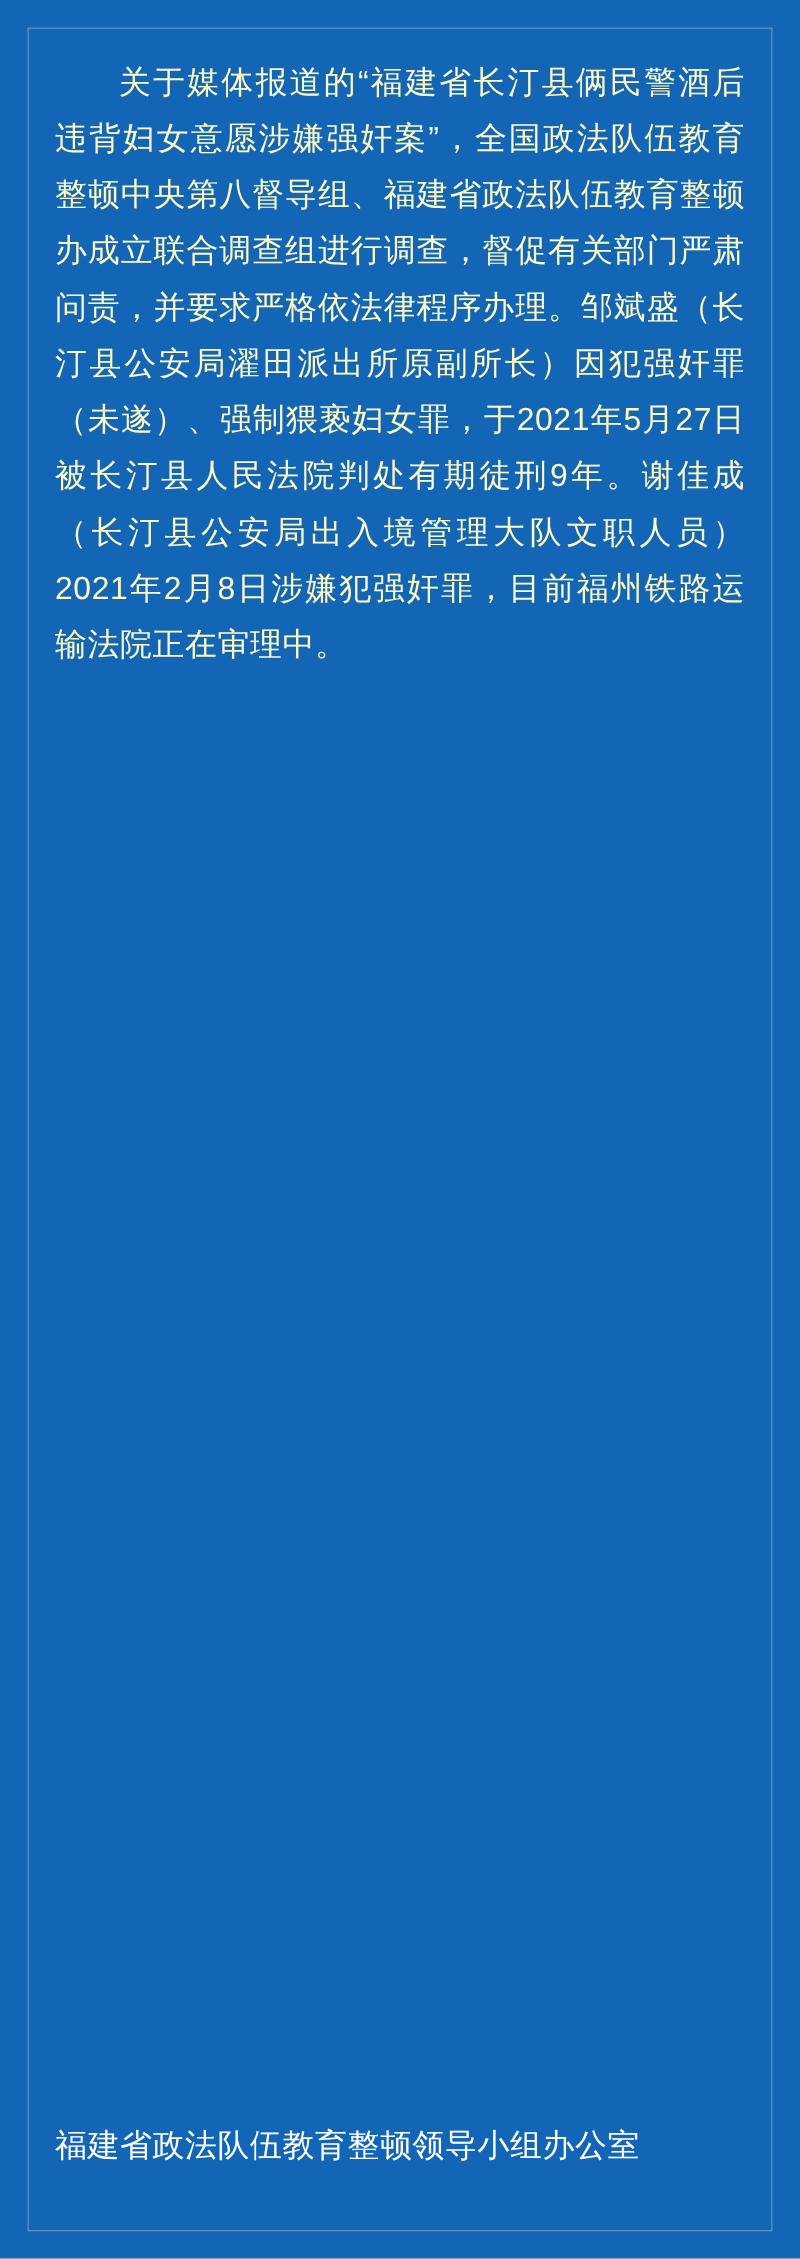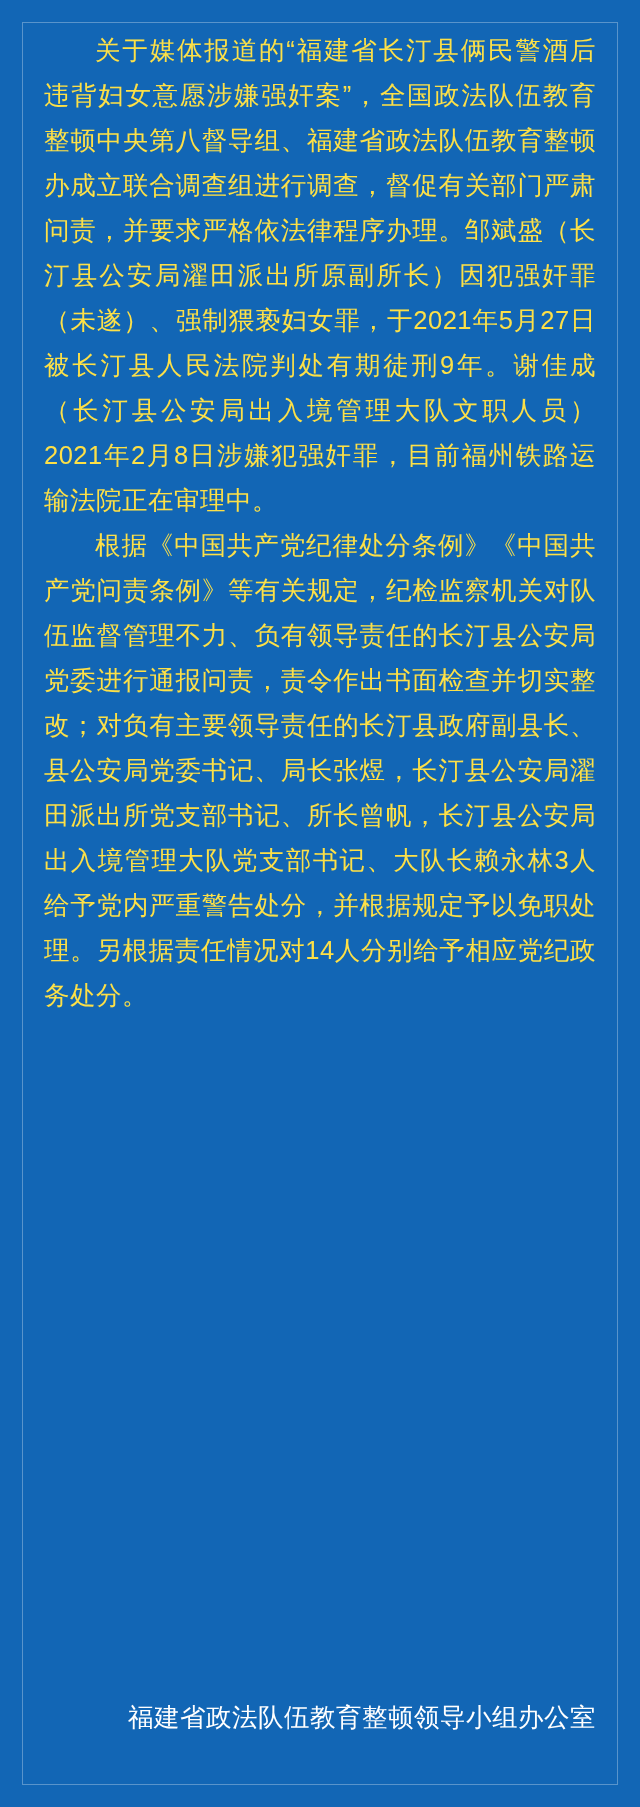--- a/index.html
+++ b/index.html
@@ -43,52 +43,51 @@
     color: #ffffff;
     font-size: 46px;
     font-weight: bold;
     letter-spacing: 4px;
     text-align: center;
     margin-top: 58px;
     margin-bottom: 0;
     line-height: 1.2;
   }
   .body-text {
-    margin-top: 28px;
-    color: #fde047;
+    margin-top: 44px;
+    color: #fef9c3;
     font-size: 25.5px;
     line-height: 45px;
     text-align: justify;
     text-justify: inter-ideograph;
     letter-spacing: 0.5px;
   }
   .body-text p {
     margin: 0;
     text-indent: 2em;
   }
   .signature {
     margin-top: auto;
     margin-bottom: 70px;
     color: #ffffff;
     font-size: 25.5px;
     line-height: 40px;
-    text-align: right;
+    text-align: left;
     letter-spacing: 0.5px;
   }
   .signature div {
     white-space: nowrap;
   }
 </style>
 </head>
 <body>
 
 <div class="poster">
   <div class="inner-border"></div>
   <div class="content">
     <div class="body-text">
       <p>关于媒体报道的“福建省长汀县俩民警酒后违背妇女意愿涉嫌强奸案”，全国政法队伍教育整顿中央第八督导组、福建省政法队伍教育整顿办成立联合调查组进行调查，督促有关部门严肃问责，并要求严格依法律程序办理。邹斌盛（长汀县公安局濯田派出所原副所长）因犯强奸罪（未遂）、强制猥亵妇女罪，于2021年5月27日被长汀县人民法院判处有期徒刑9年。谢佳成（长汀县公安局出入境管理大队文职人员）2021年2月8日涉嫌犯强奸罪，目前福州铁路运输法院正在审理中。</p>
-      <p>根据《中国共产党纪律处分条例》《中国共产党问责条例》等有关规定，纪检监察机关对队伍监督管理不力、负有领导责任的长汀县公安局党委进行通报问责，责令作出书面检查并切实整改；对负有主要领导责任的长汀县政府副县长、县公安局党委书记、局长张煜，长汀县公安局濯田派出所党支部书记、所长曾帆，长汀县公安局出入境管理大队党支部书记、大队长赖永林3人给予党内严重警告处分，并根据规定予以免职处理。另根据责任情况对14人分别给予相应党纪政务处分。</p>
     </div>
     <div class="signature">
       <div>福建省政法队伍教育整顿领导小组办公室</div>
     </div>
   </div>
 </div>
 
 </body></html>

